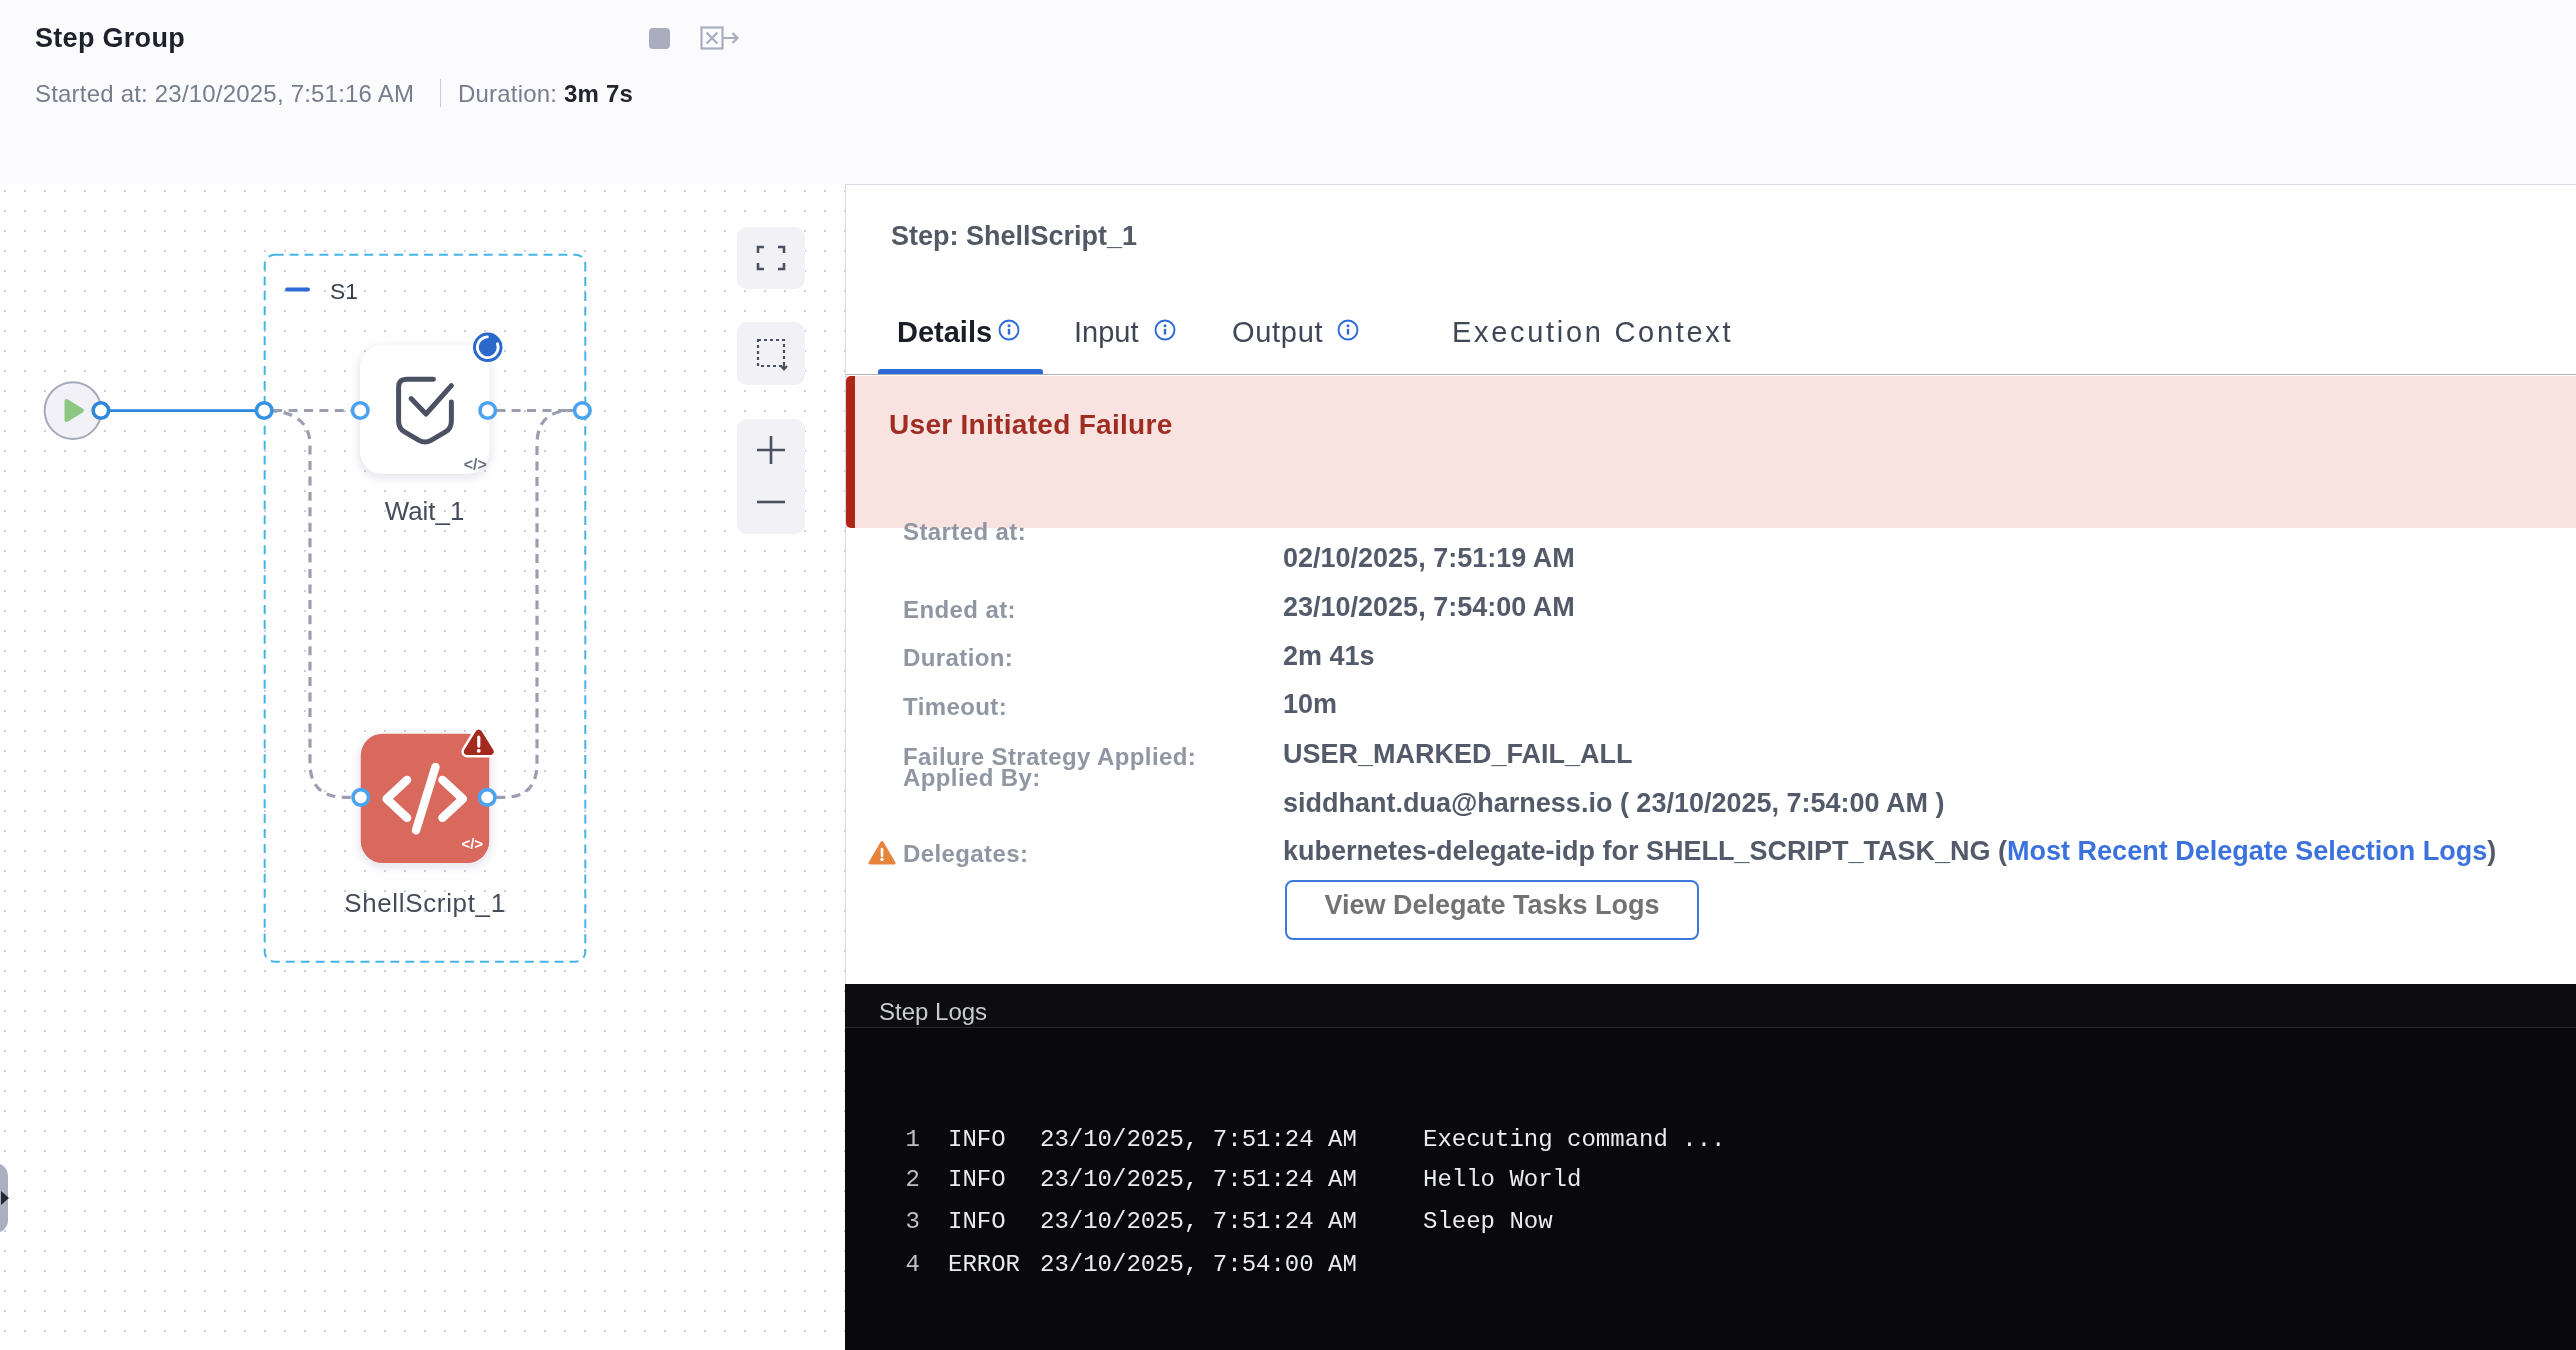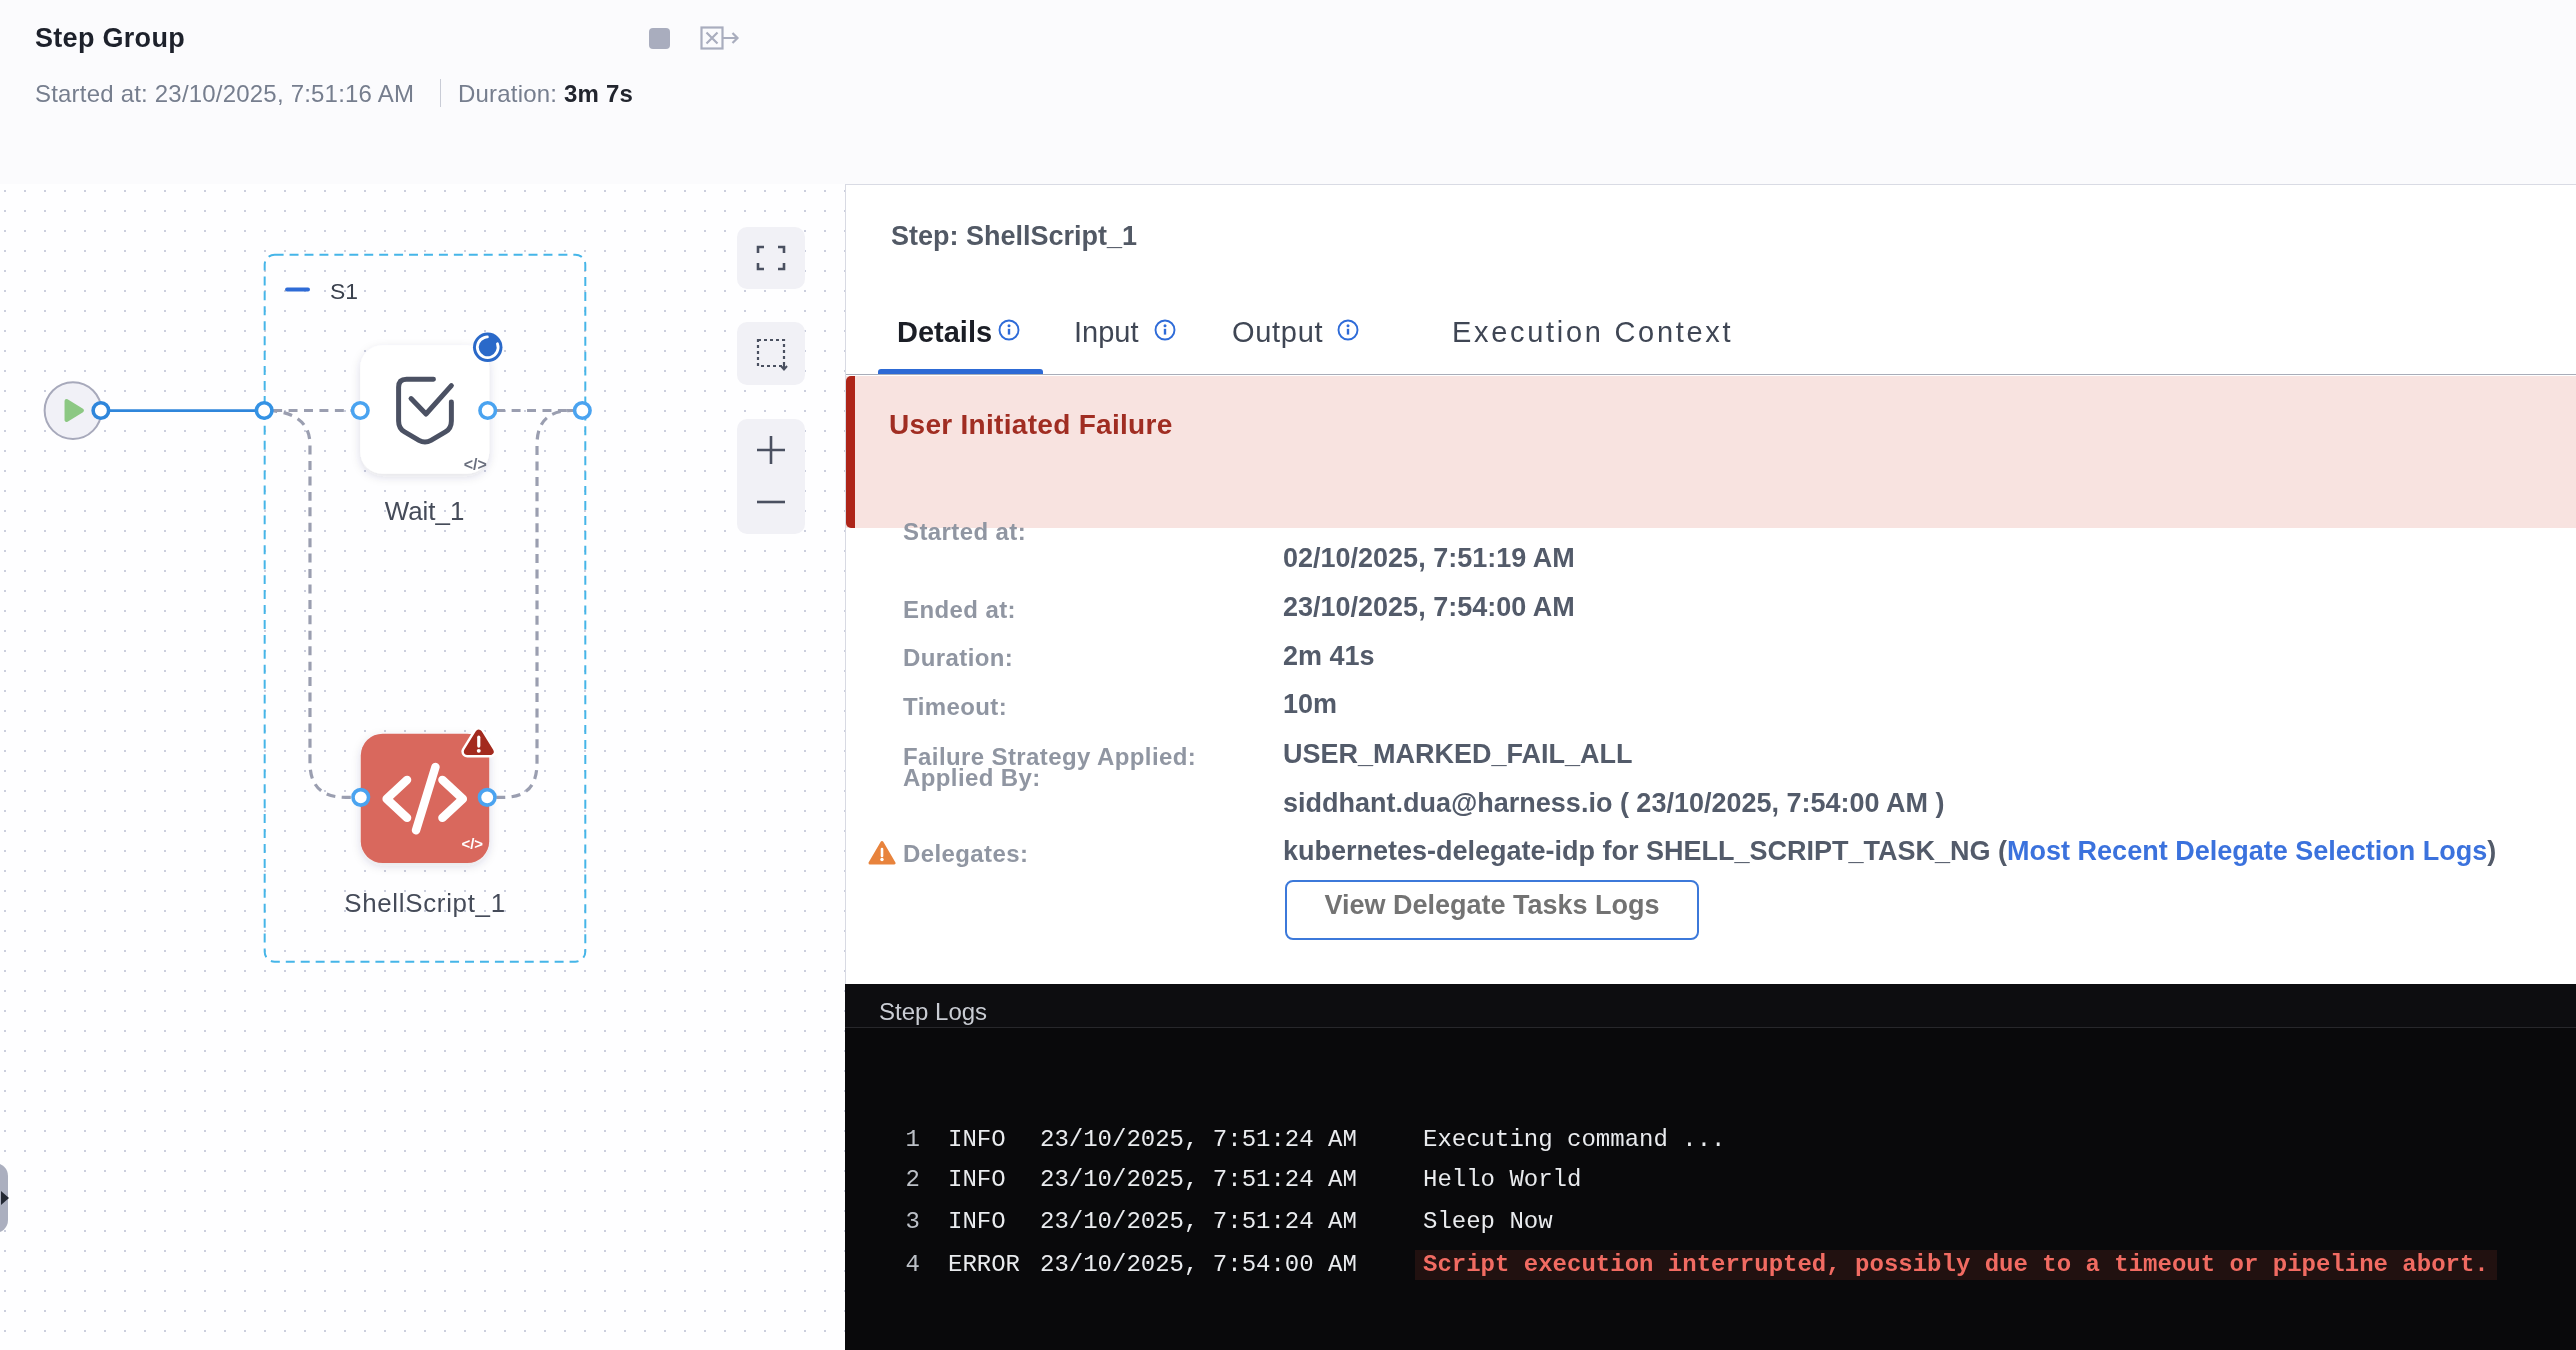--- a/index.html
+++ b/index.html
@@ -216,15 +216,14 @@
 <div class="lrow" style="left:845px;top:1207px;width:1731px;">
   <span class="lnum">3</span>
     <span class="llvl">INFO</span>
     <span class="lts">23/10/2025, 7:51:24 AM</span>
     <span class="lmsg">Sleep Now</span>
 </div>
 <div class="lrow" style="left:845px;top:1250px;width:1731px;">
   <span class="lnum">4</span>
     <span class="llvl">ERROR</span>
     <span class="lts">23/10/2025, 7:54:00 AM</span>
-    <span class="lmsg lerr">Script execution interrupted, possibly due to a timeout or pipeline abort.</span>
 </div>
 
 
 </body></html>

